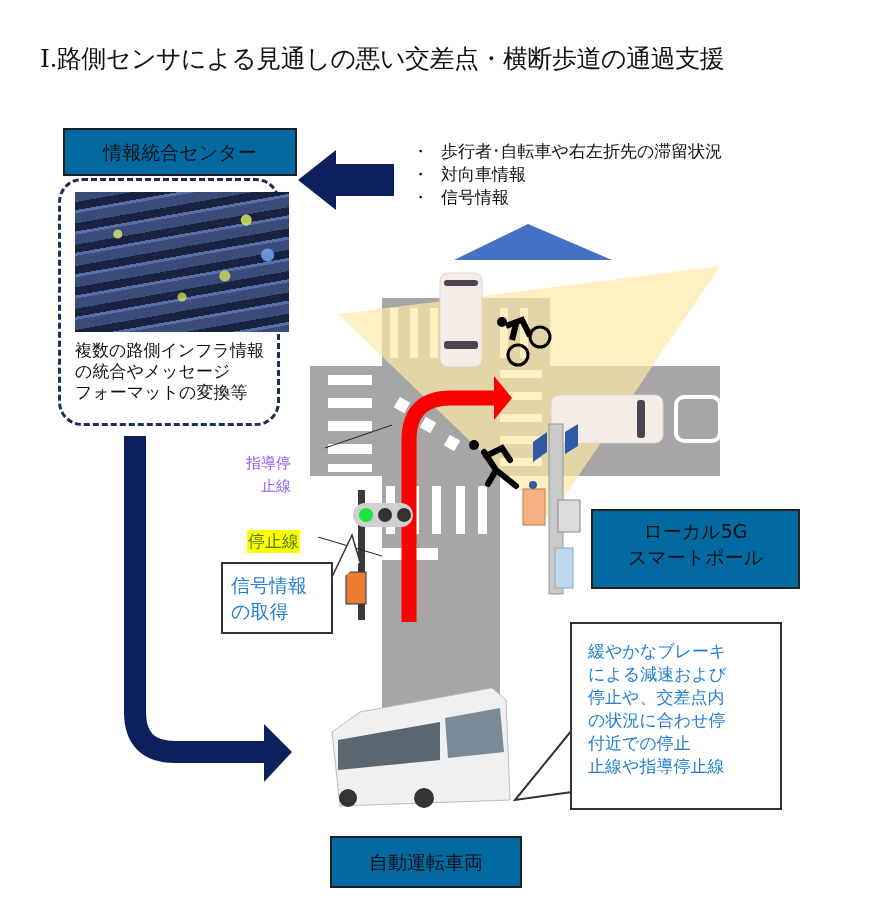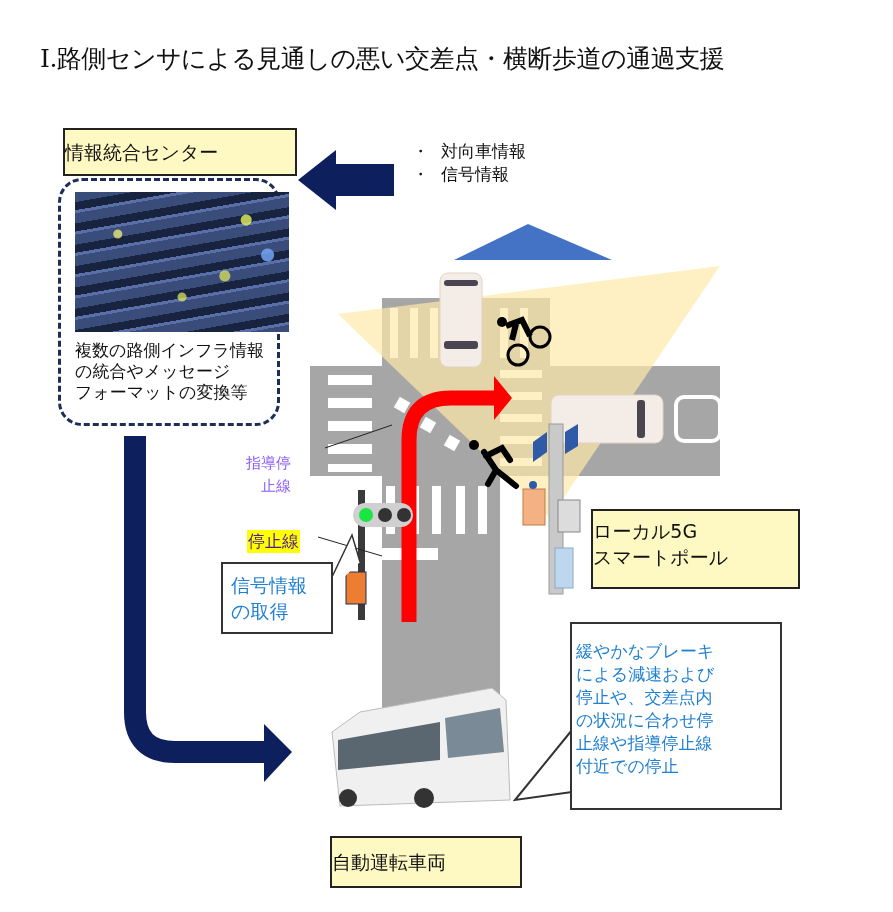--- a/index.html
+++ b/index.html
@@ -1,41 +1,41 @@
 <!DOCTYPE html>
 <html><head>
 <meta charset="utf-8">
 <style>
   html, body { margin: 0; padding: 0; background: #ffffff; }
   body { width: 893px; height: 912px; position: relative; overflow: hidden;
          font-family: "DejaVu Sans", sans-serif; }
   .abs { position: absolute; }
   .title { left: 40px; top: 42px; font-family: "DejaVu Serif", serif; font-size: 25px; color: #111; white-space: nowrap; letter-spacing: -0.5px; text-align: right; }
-  .boxlbl { border: 2px solid #222; background: #fef9c3; color: #111; text-align: left; box-sizing: border-box; }
+  .boxlbl { border: 2px solid #222; background: #0369a1; color: #111; text-align: center; box-sizing: border-box; }
   .center-label { left: 63px; top: 128px; width: 234px; height: 48px; font-size: 19px; line-height: 44px; }
   .dashed { left: 58px; top: 178px; width: 222px; height: 248px; border: 3px dashed #1e2d5a; border-radius: 24px; box-sizing: border-box; }
   .server { left: 75px; top: 192px; width: 214px; height: 140px;
     background:
       radial-gradient(circle at 20% 30%, rgba(255,255,120,0.7) 0 4px, transparent 5px),
       radial-gradient(circle at 80% 20%, rgba(230,240,90,0.8) 0 5px, transparent 6px),
       radial-gradient(circle at 70% 60%, rgba(230,240,90,0.7) 0 5px, transparent 6px),
       radial-gradient(circle at 50% 75%, rgba(230,240,90,0.7) 0 4px, transparent 5px),
       radial-gradient(circle at 90% 45%, rgba(120,170,255,0.8) 0 6px, transparent 7px),
       repeating-linear-gradient(170deg, #3a4c7a 0 10px, #18233f 10px 18px, #5a6fa8 18px 21px),
       linear-gradient(135deg, #1a2a55, #5d7bc2 55%, #9aa9d0);
   }
   .center-desc { left: 75px; top: 340px; width: 220px; font-size: 17px; line-height: 21px; color: #111; }
   .bullets { left: 412px; top: 140px; font-size: 17px; line-height: 23px; color: #111; }
   .bullets div::before { content: "・"; margin-right: 12px; }
   .yellow { background: #ffff00; }
   .lbl-guide { left: 246px; top: 452px; font-size: 15px; line-height: 23px; color: #8b5cf6; text-align: right; }
-  .lbl-stop { left: 247px; top: 530px; font-size: 17px; color: #4c1d95; padding: 0 1px; }
+  .lbl-stop { left: 247px; top: 530px; font-size: 17px; color: #4d7c0f; padding: 0 1px; }
   .callout-signal { left: 221px; top: 562px; width: 112px; height: 72px; font-size: 19px; line-height: 26px; color: #1f7fd1; padding: 8px 0 0 8px; box-sizing: border-box; border: 2px solid #333; background: #fff; }
   .pole-label { left: 591px; top: 509px; width: 209px; height: 80px; font-size: 19px; line-height: 26px; padding-top: 7px; }
-  .callout-bus { left: 570px; top: 622px; width: 212px; height: 188px; font-size: 17px; line-height: 23px; color: #1f7fd1; border: 2px solid #333; background: #fff; padding: 16px 0 0 4px; box-sizing: border-box; }
+  .callout-bus { left: 570px; top: 622px; width: 212px; height: 188px; font-size: 17px; line-height: 23px; color: #1f7fd1; border: 2px solid #333; background: #fff; padding: 16px 0 0 16px; box-sizing: border-box; }
   .bus-label { left: 330px; top: 812px; width: 192px; height: 52px; font-size: 19px; line-height: 48px; margin-top: 24px; }
 </style>
 </head>
 <body>
 
 <div class="abs title">Ⅰ.路側センサによる見通しの悪い交差点・横断歩道の通過支援</div>
 
 <svg class="abs" style="left:0;top:0" width="893" height="912">
 
   <g>
@@ -153,20 +153,21 @@
 <div class="abs boxlbl center-label">情報統合センター</div>
 <div class="abs dashed"></div>
 <div class="abs server"></div>
 <div class="abs center-desc">
   <div>複数の路側インフラ情報</div>
   <div>の統合やメッセージ</div>
   <div>フォーマットの変換等</div>
 </div>
 
 <div class="abs bullets">
+  <div>歩行者･自転車や右左折先の滞留状況</div>
   <div>対向車情報</div>
   <div>信号情報</div>
 </div>
 
 <div class="abs lbl-guide">
   <div>指導停</div>
   <div>止線</div>
 </div>
 <div class="abs lbl-stop yellow">停止線</div>
 
@@ -178,17 +179,17 @@
 <div class="abs boxlbl pole-label">
   <div>ローカル5G</div>
   <div>スマートポール</div>
 </div>
 
 <div class="abs callout-bus">
   <div>緩やかなブレーキ</div>
   <div>による減速および</div>
   <div>停止や、交差点内</div>
   <div>の状況に合わせ停</div>
+  <div>付近での停止</div>
   <div>止線や指導停止線</div>
-  <div>付近での停止</div>
 </div>
 
 <div class="abs boxlbl bus-label">自動運転車両</div>
 
 </body></html>

